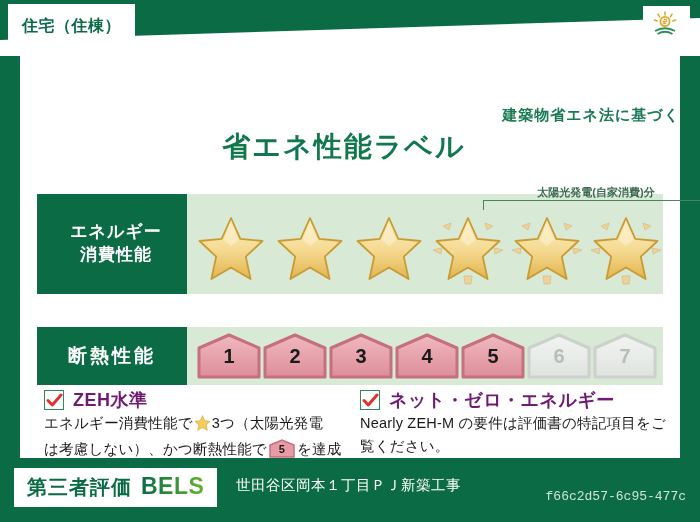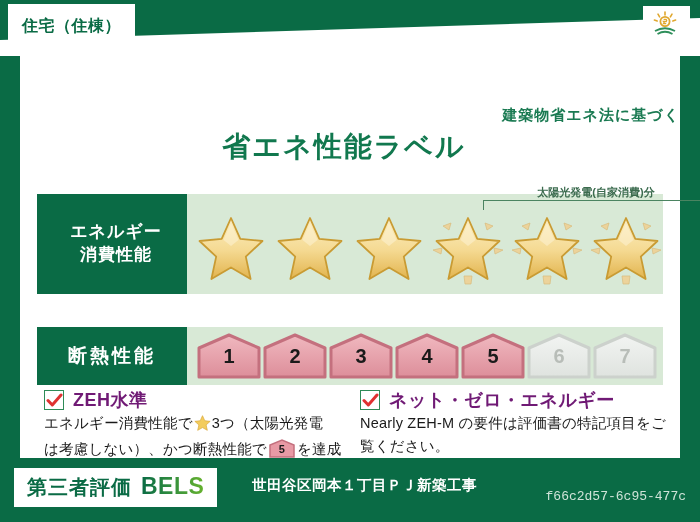--- a/index.html
+++ b/index.html
@@ -171,22 +171,22 @@
     background: #ffffff; padding: 5px 13px 6px 13px;
     display: flex; align-items: baseline; gap: 9px;
   }
   .bels-jp { font-size: 20px; font-weight: bold; color: #0a6b45; letter-spacing: 1px; }
   .bels-en {
     font-size: 23px; font-weight: bold; letter-spacing: 0.5px;
     background: linear-gradient(90deg,#0a6b45 0%, #2f8c3f 45%, #66b22e 100%);
     -webkit-background-clip: text; background-clip: text; color: transparent;
   }
   .addr {
-    position: absolute; left: 252px; top: 18px;
-    font-size: 14.5px; color: #ffffff; letter-spacing: 0.5px; white-space: nowrap; font-weight: bold;
+    position: absolute; left: 236px; top: 18px;
+    font-size: 14.5px; color: #ffffff; letter-spacing: 0.5px; white-space: nowrap;
   }
   .date {
     position: absolute; right: 14px; top: 12px;
     font-size: 13.5px; color: #ffffff; text-align: right; white-space: nowrap;
   }
   .uuid {
     position: absolute; right: 14px; top: 31px;
     font-size: 13px; color: #cfe3d8; text-align: right;
     font-family: "Liberation Mono", "DejaVu Sans Mono", monospace;
     white-space: nowrap;

